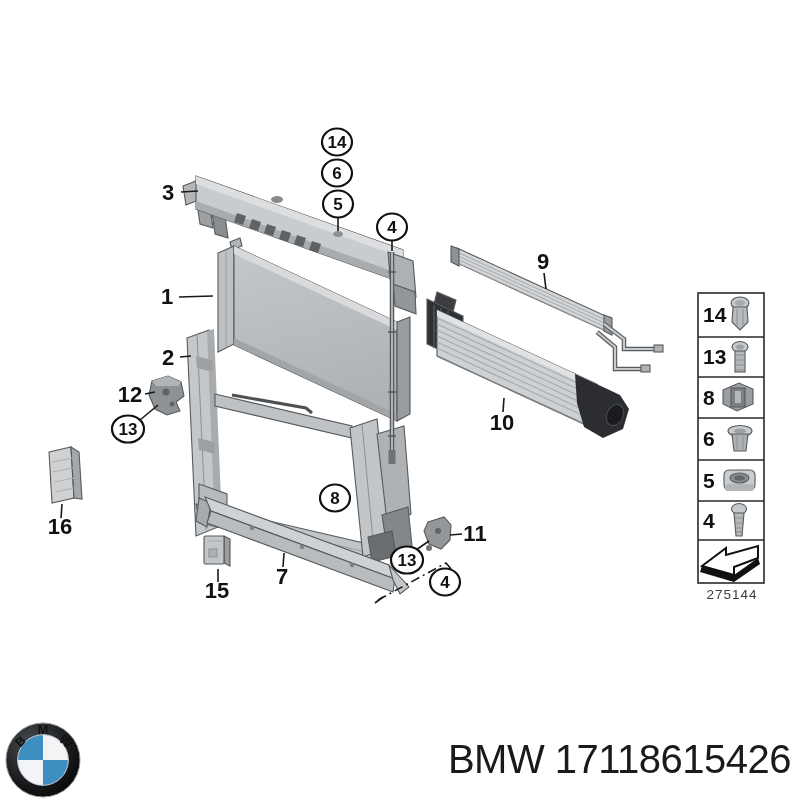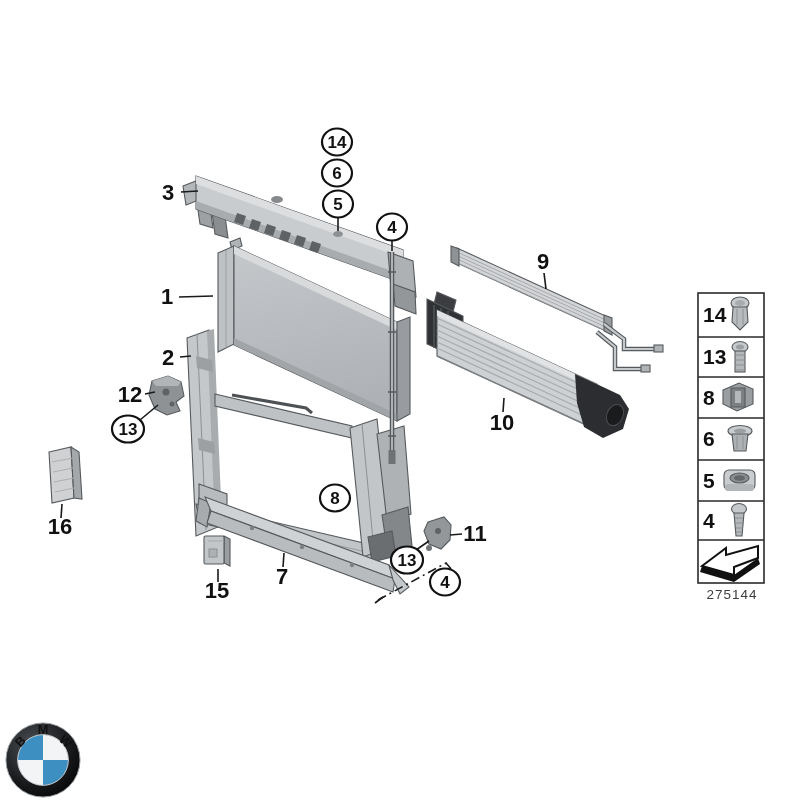--- a/index.html
+++ b/index.html
@@ -273,14 +273,15 @@
     <path d="M40,40 L66,40 A26,26 0 0 1 40,66 Z" fill="#3d8ec1"></path>
     <path d="M40,40 L40,66 A26,26 0 0 1 14,40 Z" fill="#f2f4f5"></path>
     <circle cx="40" cy="40" r="26" fill="none" stroke="#c8cdd1" stroke-width="1"></circle>
     <g fill="#e4e7e9" font-size="13" font-weight="bold" text-anchor="middle" font-family="Liberation Sans, sans-serif">
       <text transform="translate(20,24) rotate(-45)">B</text>
       <text transform="translate(40,13.5)">M</text>
       <text transform="translate(60,24) rotate(45)">W</text>
     </g>
   </svg>
 </div>
+<div class="footer-part-number">BMW 17118615426</div>
 
 </div>
 
 </body></html>

